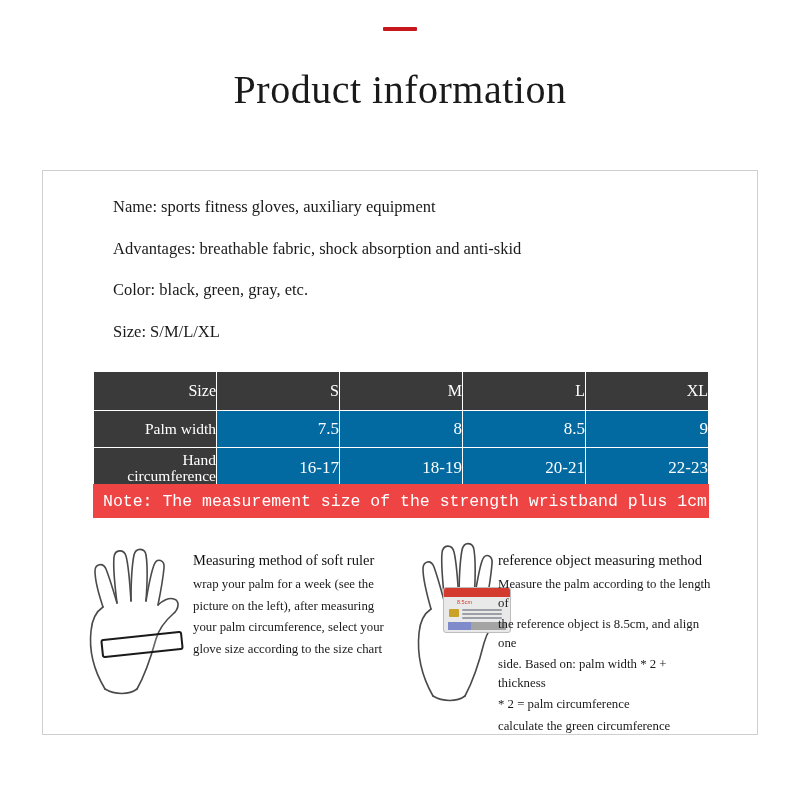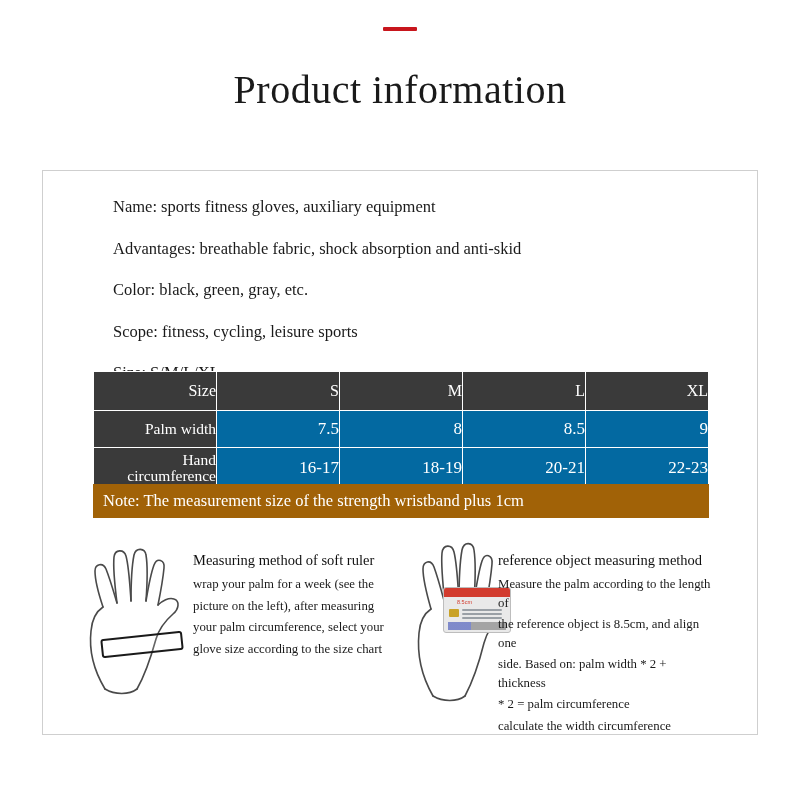--- a/index.html
+++ b/index.html
@@ -102,28 +102,28 @@
   .size-table .lbl.two-line {
     line-height: 1.05;
     padding: 2px 0;
   }
   .note-bar {
     position: absolute;
     left: 50px;
     top: 313px;
     width: 616px;
     height: 34px;
-    background: #a16207;
+    background: #ef4444;
     color: #fff;
     font-size: 16.5px;
     display: flex;
     align-items: center;
     padding-left: 10px;
     box-sizing: border-box;
-    font-family: Liberation Serif, serif;
+    font-family: Liberation Mono, monospace;
   }
   
   .bottom {
     position: absolute;
     left: 0;
     top: 358px;
     width: 100%;
     height: 200px;
   }
   .hand-left {
@@ -241,21 +241,20 @@
   <div class="top-dash"></div>
 
   <div class="page-title">Product information</div>
 
   <div class="panel">
 
     <div class="spec-list">
       <div class="spec-line">Name: sports fitness gloves, auxiliary equipment</div>
       <div class="spec-line">Advantages: breathable fabric, shock absorption and anti-skid</div>
       <div class="spec-line">Color: black, green, gray, etc.</div>
-      <div class="spec-line">Scope: fitness, cycling, leisure sports</div>
       <div class="spec-line">Size: S/M/L/XL</div>
     </div>
 
     <table class="size-table">
       <tbody>
         <tr class="hdr">
           <td>Size</td>
           <td>S</td>
           <td>M</td>
           <td>L</td>
@@ -333,19 +332,19 @@
         <div class="card-bottom"></div>
       </div>
 
       <div class="col-right">
         <div class="col-head">reference object measuring method</div>
         <div class="col-body">
           <p>Measure the palm according to the length of</p>
           <p>the reference object is 8.5cm, and align one</p>
           <p>side. Based on: palm width * 2 + thickness</p>
           <p>* 2 = palm circumference</p>
-          <p>calculate the width circumference</p>
+          <p>calculate the green circumference</p>
         </div>
       </div>
 
     </div>
   </div>
 </div>
 
 </body></html>

